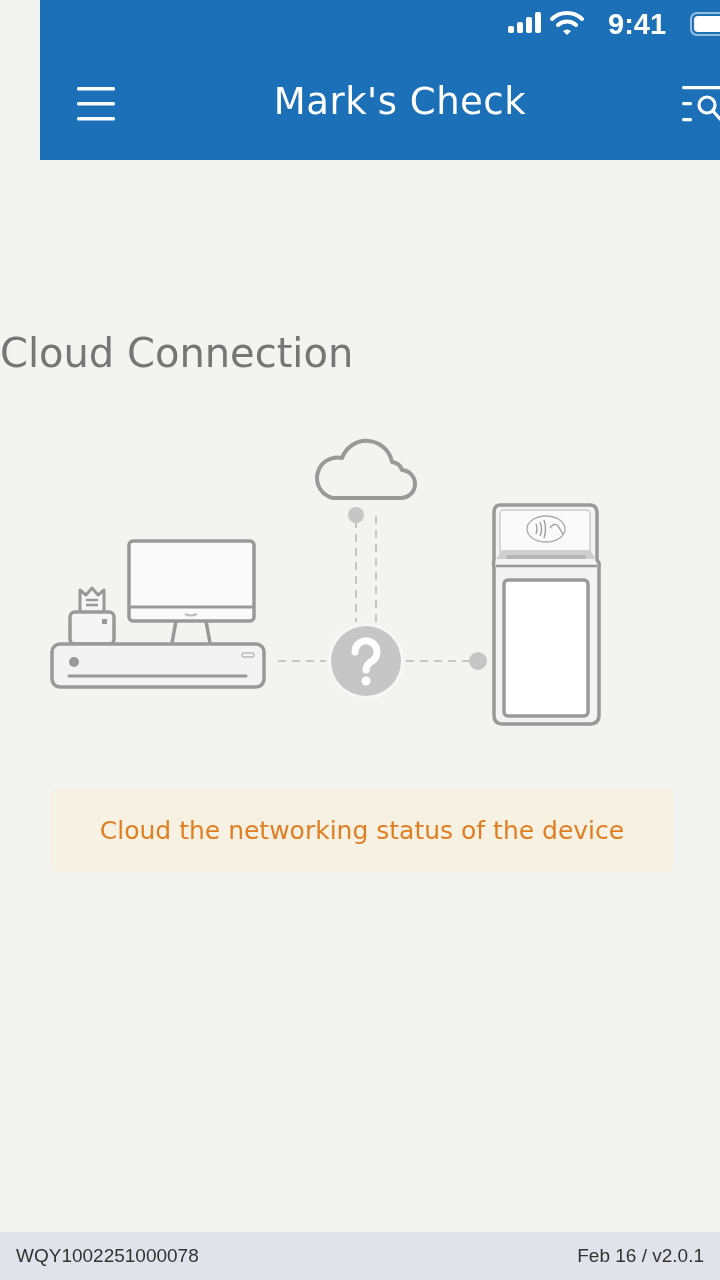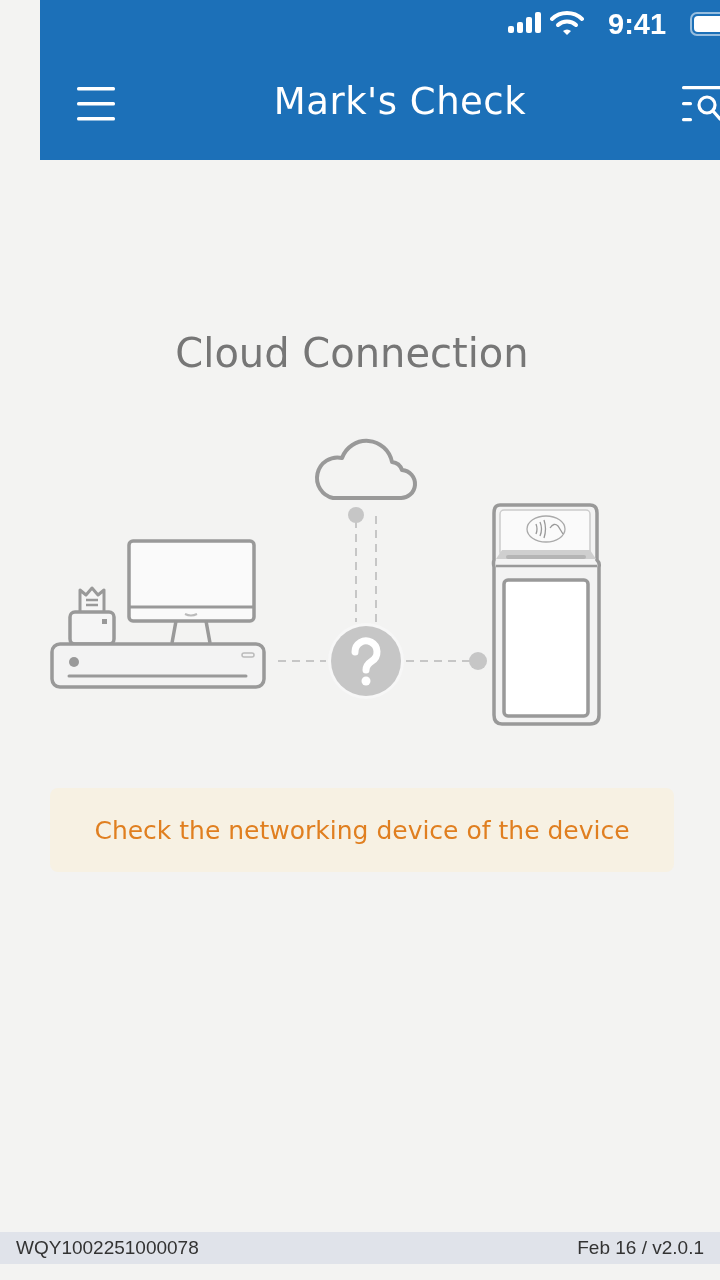--- a/index.html
+++ b/index.html
@@ -6,25 +6,25 @@
   html, body { width: 720px; height: 1280px; overflow: hidden; }
   body { background: #f3f3f2; font-family: "DejaVu Sans", sans-serif; position: relative; }
   .topbar { position: absolute; left: 4px; top: 0; width: 720px; height: 160px; background: #1c70b8; color: #fff; margin-left: 36px; }
   .signal { position: absolute; left: 468px; top: 12px; }
   .wifi { position: absolute; left: 510px; top: 10px; }
   .time { position: absolute; left: 568px; top: 8px; font-size: 29px; font-weight: bold; color: #fff; font-family: "Liberation Sans", sans-serif; }
   .battery { position: absolute; left: 650px; top: 12px; }
   .menu-btn { position: absolute; left: 36px; top: 84px; width: 40px; height: 40px; cursor: pointer; }
   .title { position: absolute; left: 0; width: 720px; top: 80px; text-align: center; font-size: 37px; color: #fff; font-family: "DejaVu Sans", sans-serif; letter-spacing: 0.5px; }
   .search-btn { position: absolute; left: 640px; top: 84px; width: 48px; height: 40px; cursor: pointer; }
-  .heading { position: absolute; left: 0; width: 704px; top: 330px; text-align: center; font-size: 40px; color: #767676; }
+  .heading { position: absolute; left: 0; width: 704px; top: 330px; text-align: left; font-size: 40px; color: #767676; }
   .illus { position: absolute; left: 0; top: 420px; }
   .notice { position: absolute; left: 50px; top: 788px; width: 624px; height: 84px; background: #f7f1e3; border-radius: 8px; display: flex; align-items: center; justify-content: center; }
   .notice span { color: #e07f20; font-size: 25px; }
-  .footer { position: absolute; left: 0; top: 1232px; width: 720px; height: 32px; background: #e0e3ea; display: flex; align-items: center; justify-content: space-between; padding: 0 16px; }
+  .footer { position: absolute; left: 0; top: 1232px; width: 720px; height: 48px; background: #e0e3ea; display: flex; align-items: center; justify-content: space-between; padding: 0 16px; }
   .footer span { font-family: "Liberation Sans", sans-serif; font-size: 19px; color: #333; }
 </style>
 </head>
 <body>
 
 <div class="topbar">
   <div>
     <svg class="signal" width="34" height="22" viewBox="0 0 34 22">
       <rect x="0" y="14" width="6" height="7" rx="2" fill="#fff"></rect>
       <rect x="9" y="10" width="6" height="11" rx="2" fill="#fff"></rect>
@@ -114,19 +114,19 @@
     <path d="M536 524 Q538 529 536 534 M540 522 Q543 529 540 536 M544 520 Q547 529 544 538" stroke="#999" stroke-width="1.3" fill="none"></path>
     <path d="M550 528 Q554 522 558 526 L563 534" stroke="#999" stroke-width="1.3" fill="none"></path>
     <path d="M496 559 L502 550 H590 L596 559 Z" fill="#cfcfcf"></path>
     <rect x="506" y="555" width="80" height="4" rx="2" fill="#b5b5b5"></rect>
     <line x1="496" y1="566" x2="597" y2="566" stroke="#999" stroke-width="2.5"></line>
     <rect x="504" y="580" width="84" height="136" rx="4" fill="#ffffff" stroke="#999" stroke-width="3.5"></rect>
   </g>
 </svg>
 
 <div class="notice">
-  <span>Check the networking device of the device</span>
+  <span>Cloud the networking status of the device</span>
 </div>
 
 <div class="footer">
   <span>WQY1002251000078</span>
   <span>Feb 16 / v2.0.1</span>
 </div>
 
 </body></html>

